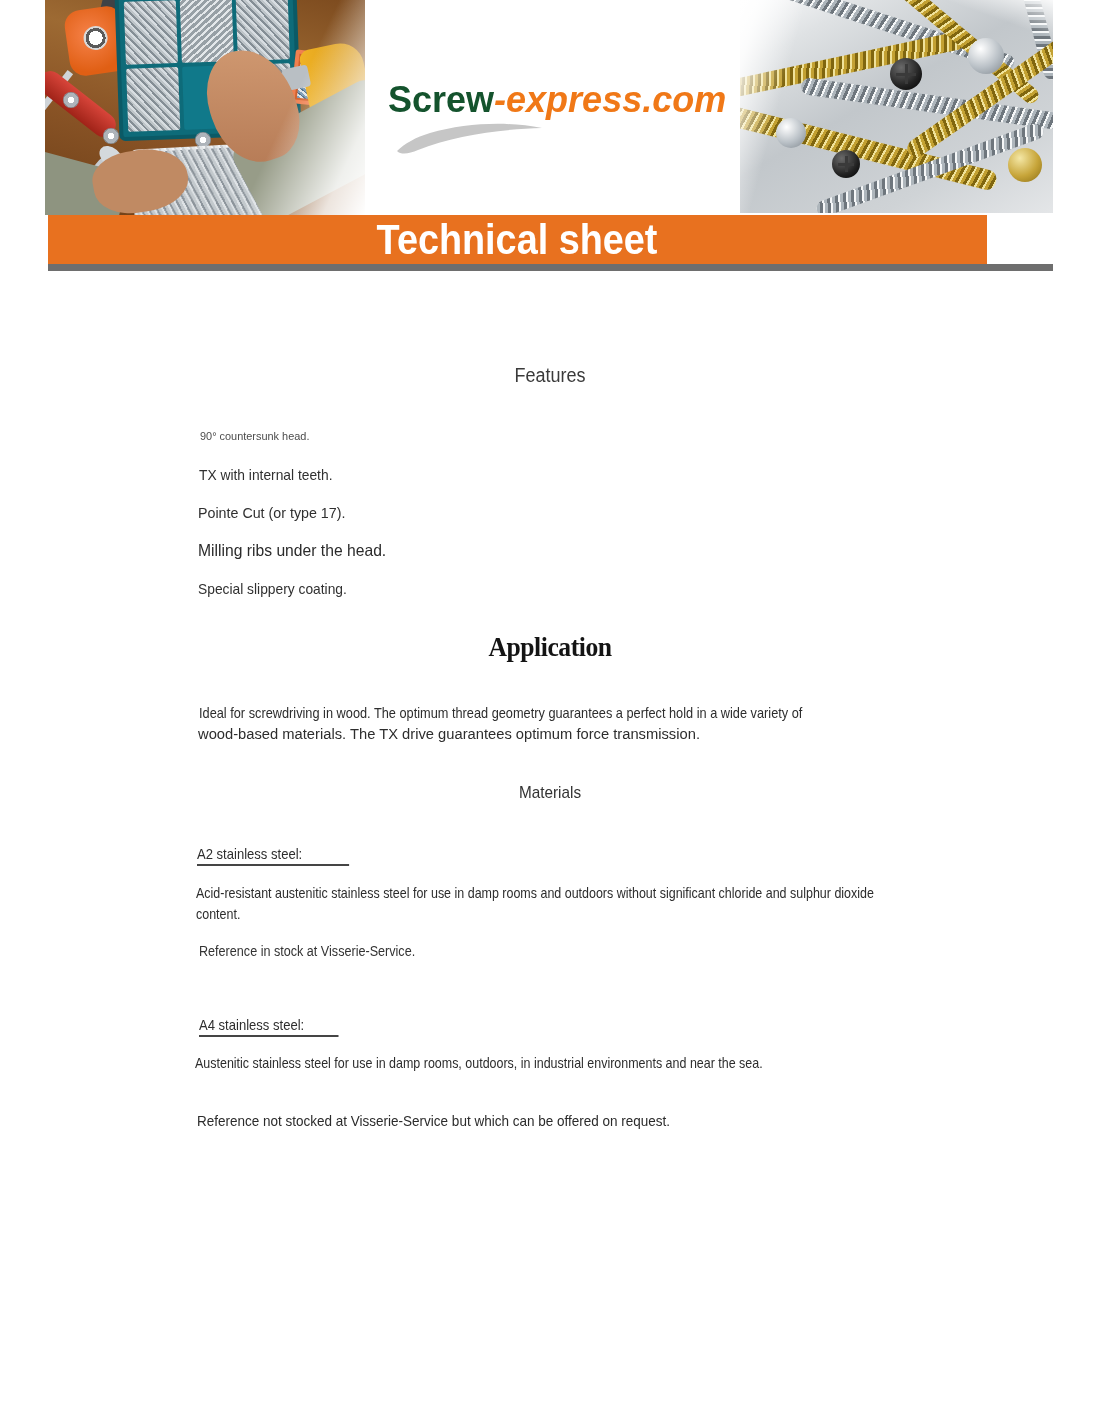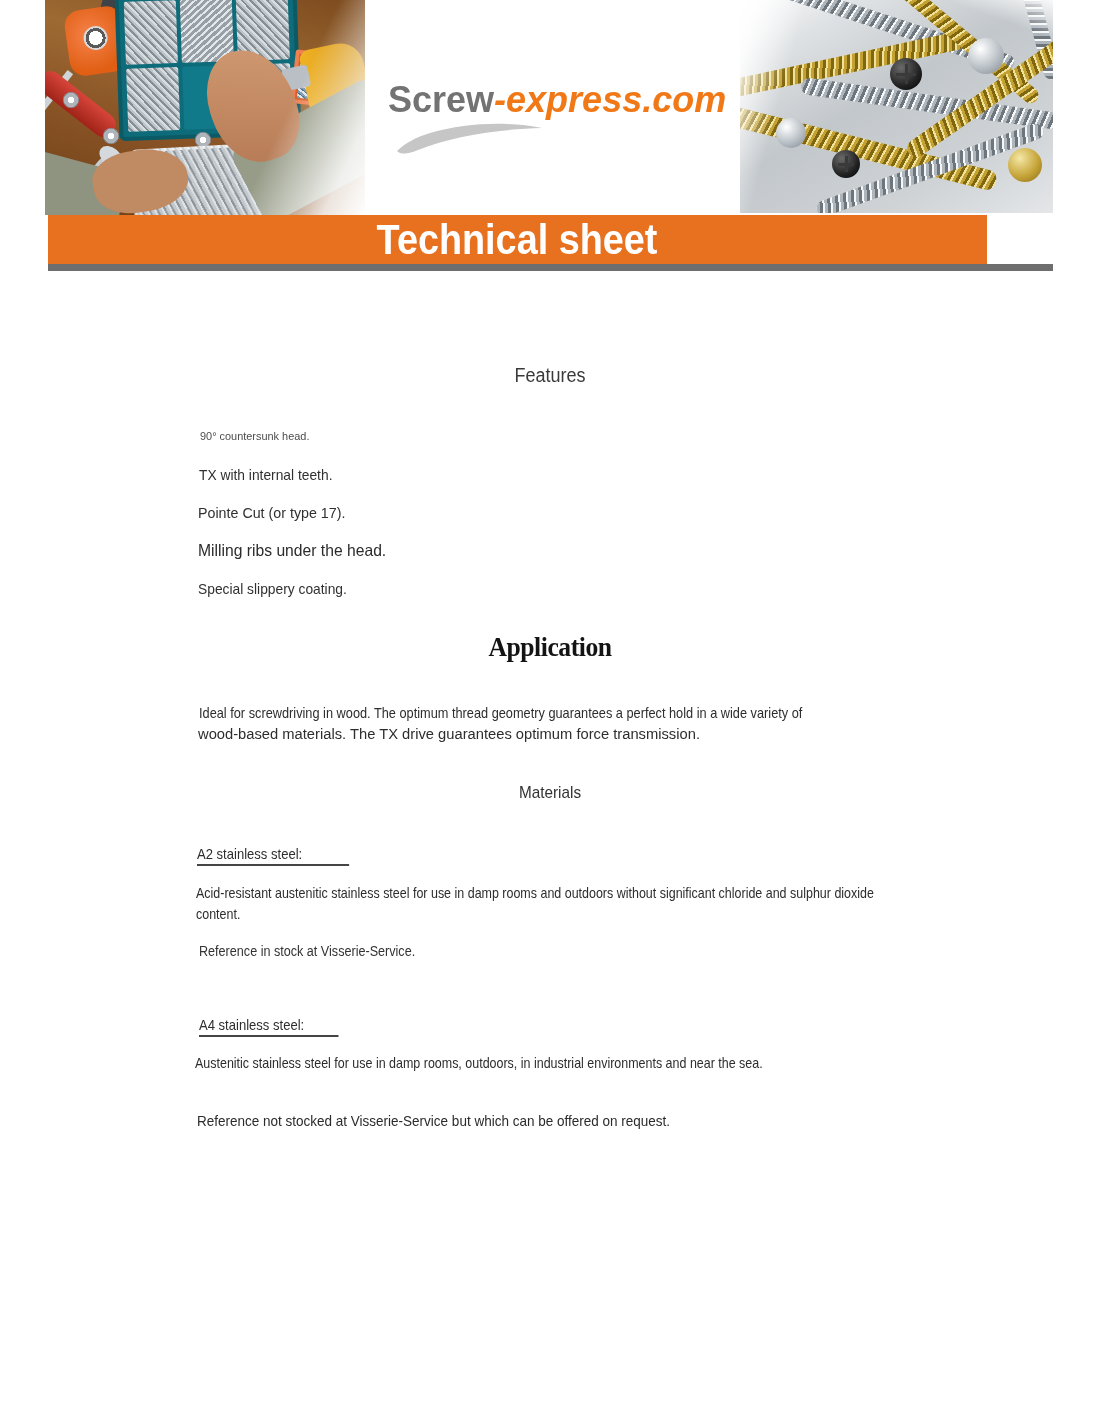--- a/index.html
+++ b/index.html
@@ -75,21 +75,21 @@
   .shead.gold{background:radial-gradient(circle at 35% 30%,#f4e7a5,#c7a53a 55%,#8a6d12);}
   .h1{left:150px;top:58px;width:32px;height:32px;} .h2{left:92px;top:150px;width:28px;height:28px;}
   .h3{left:228px;top:38px;width:36px;height:36px;} .h4{left:36px;top:118px;width:30px;height:30px;}
   .h5{left:268px;top:148px;width:34px;height:34px;}
   .photo-right .fade{position:absolute;inset:0;
     background:linear-gradient(105deg,#fff 0%,rgba(255,255,255,.85) 5%,rgba(255,255,255,0) 18%),
                linear-gradient(200deg,rgba(255,255,255,.9) 0%,rgba(255,255,255,0) 12%);}
 
   
   .logo{position:absolute;left:388px;top:82px;font-size:36px;font-weight:bold;line-height:1;white-space:nowrap;}
-  .logo-dark{color:#737373;}
+  .logo-dark{color:#14532d;}
   .logo-orange{color:#f07817;font-style:italic;}
   .swoosh{position:absolute;left:392px;top:120px;width:155px;height:38px;}
 
   
   .banner{position:absolute;left:48px;top:215px;width:939px;height:49px;background:#e8711f;
     display:flex;align-items:center;justify-content:center;}
   .banner-text{color:#fff;font-weight:bold;font-size:42px;line-height:1;white-space:nowrap;
     display:inline-block;transform:scaleX(.9);letter-spacing:0;}
   .banner-strip{position:absolute;left:48px;top:264px;width:1005px;height:7px;background:#6e6e6e;}
 

